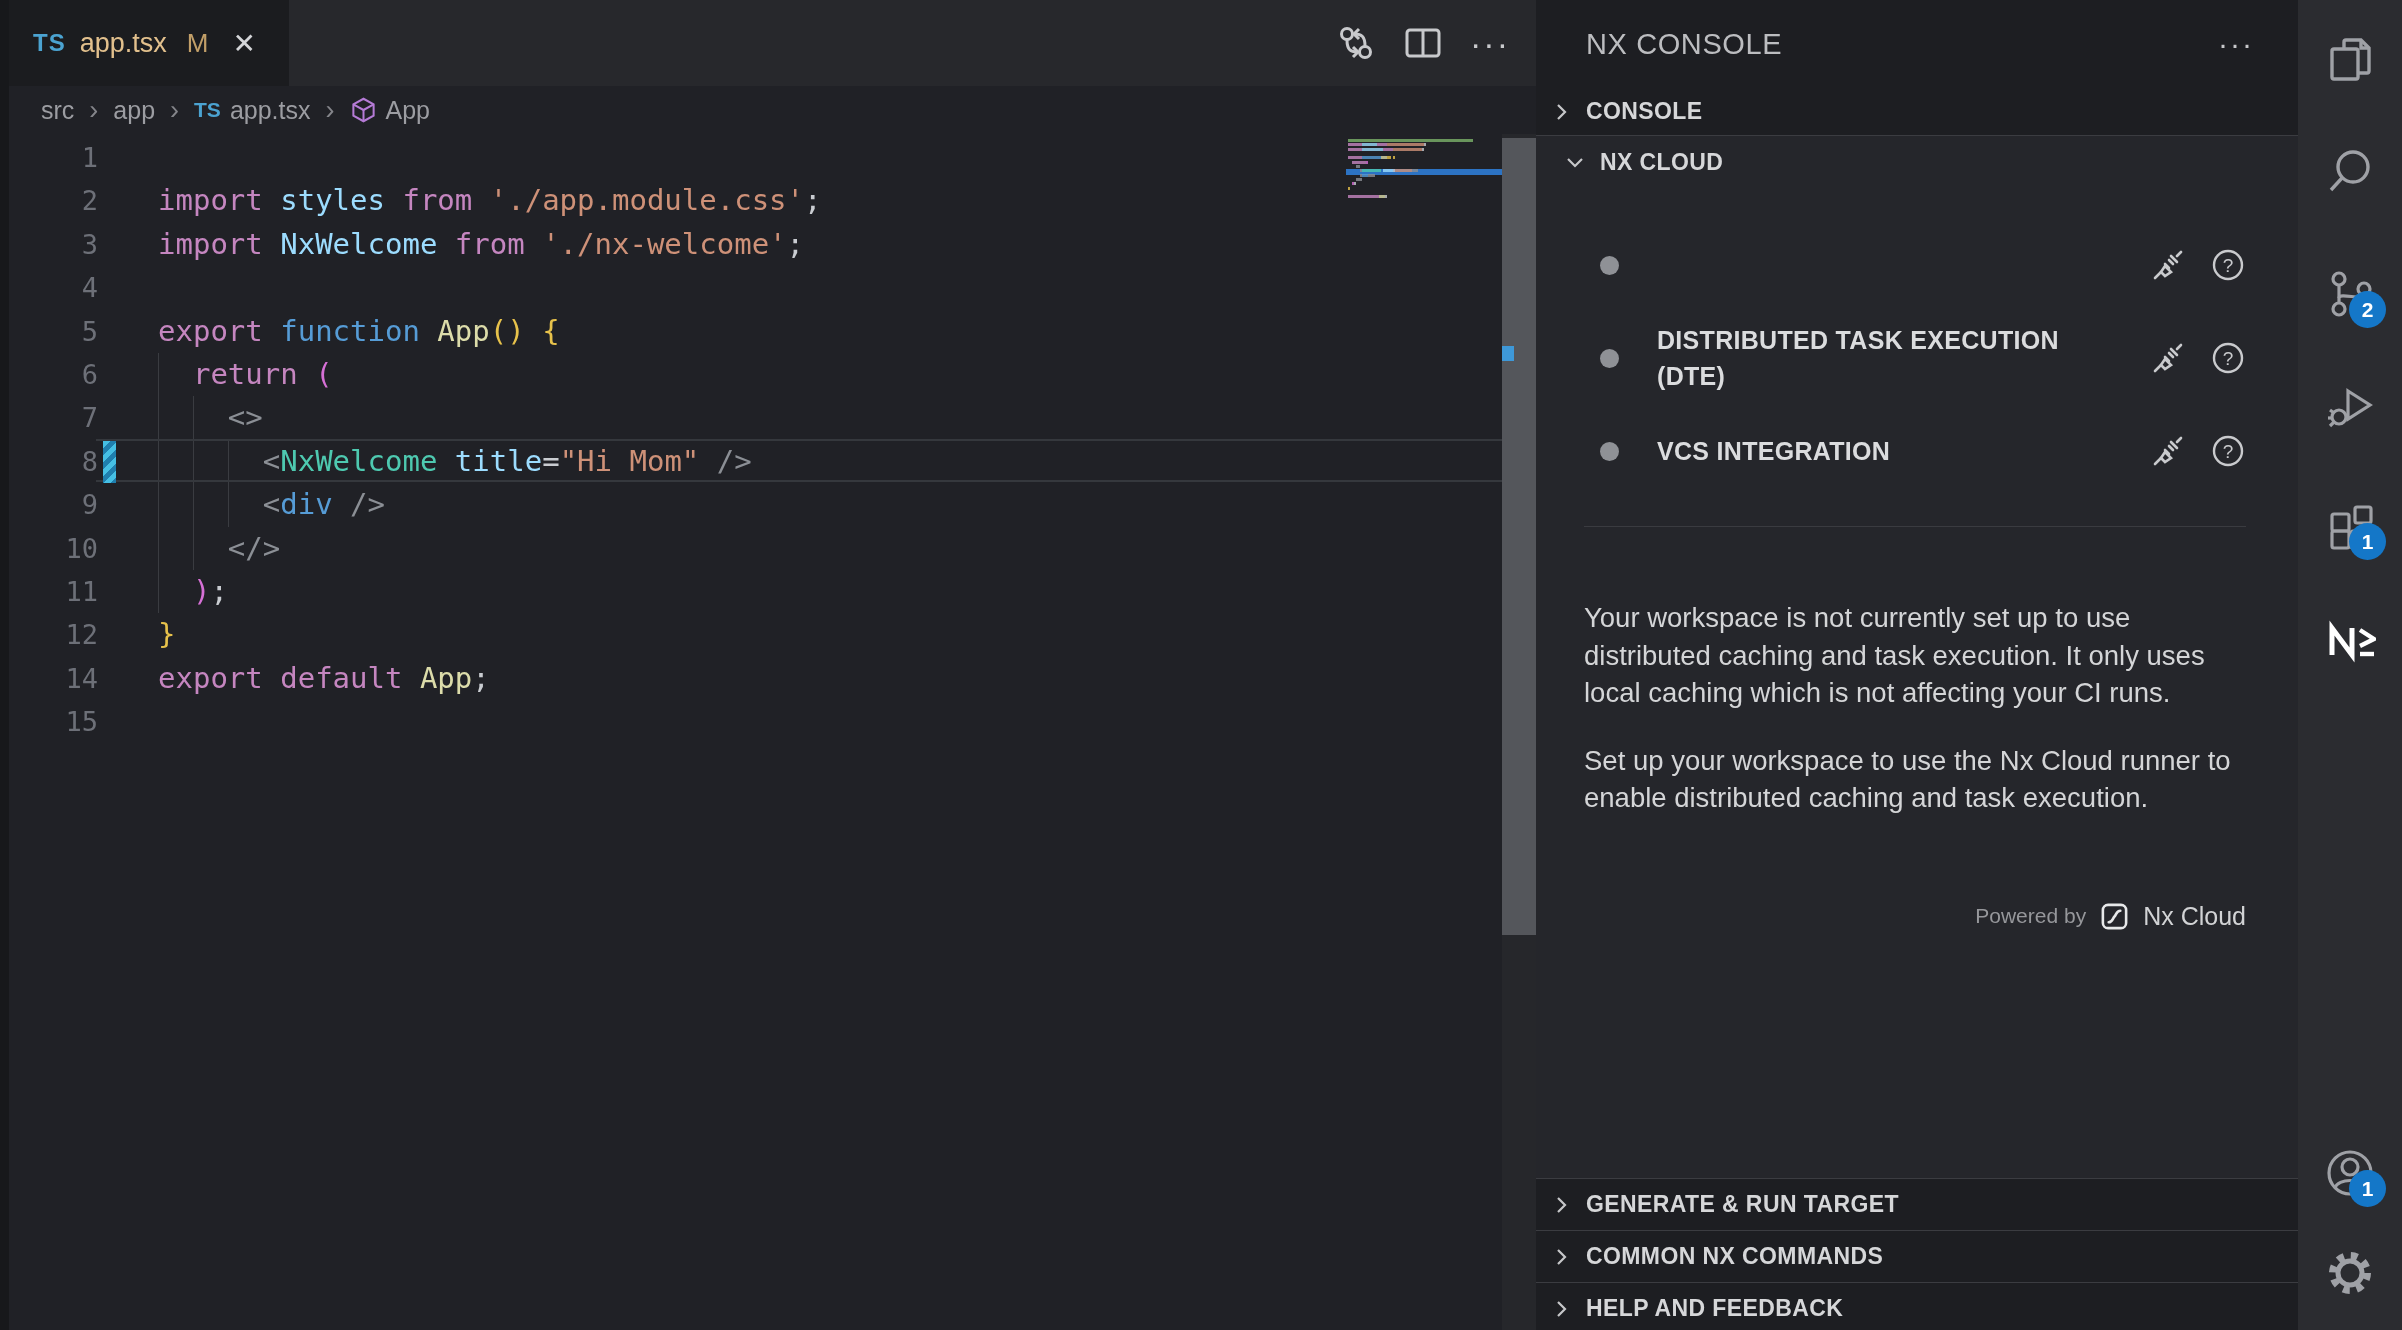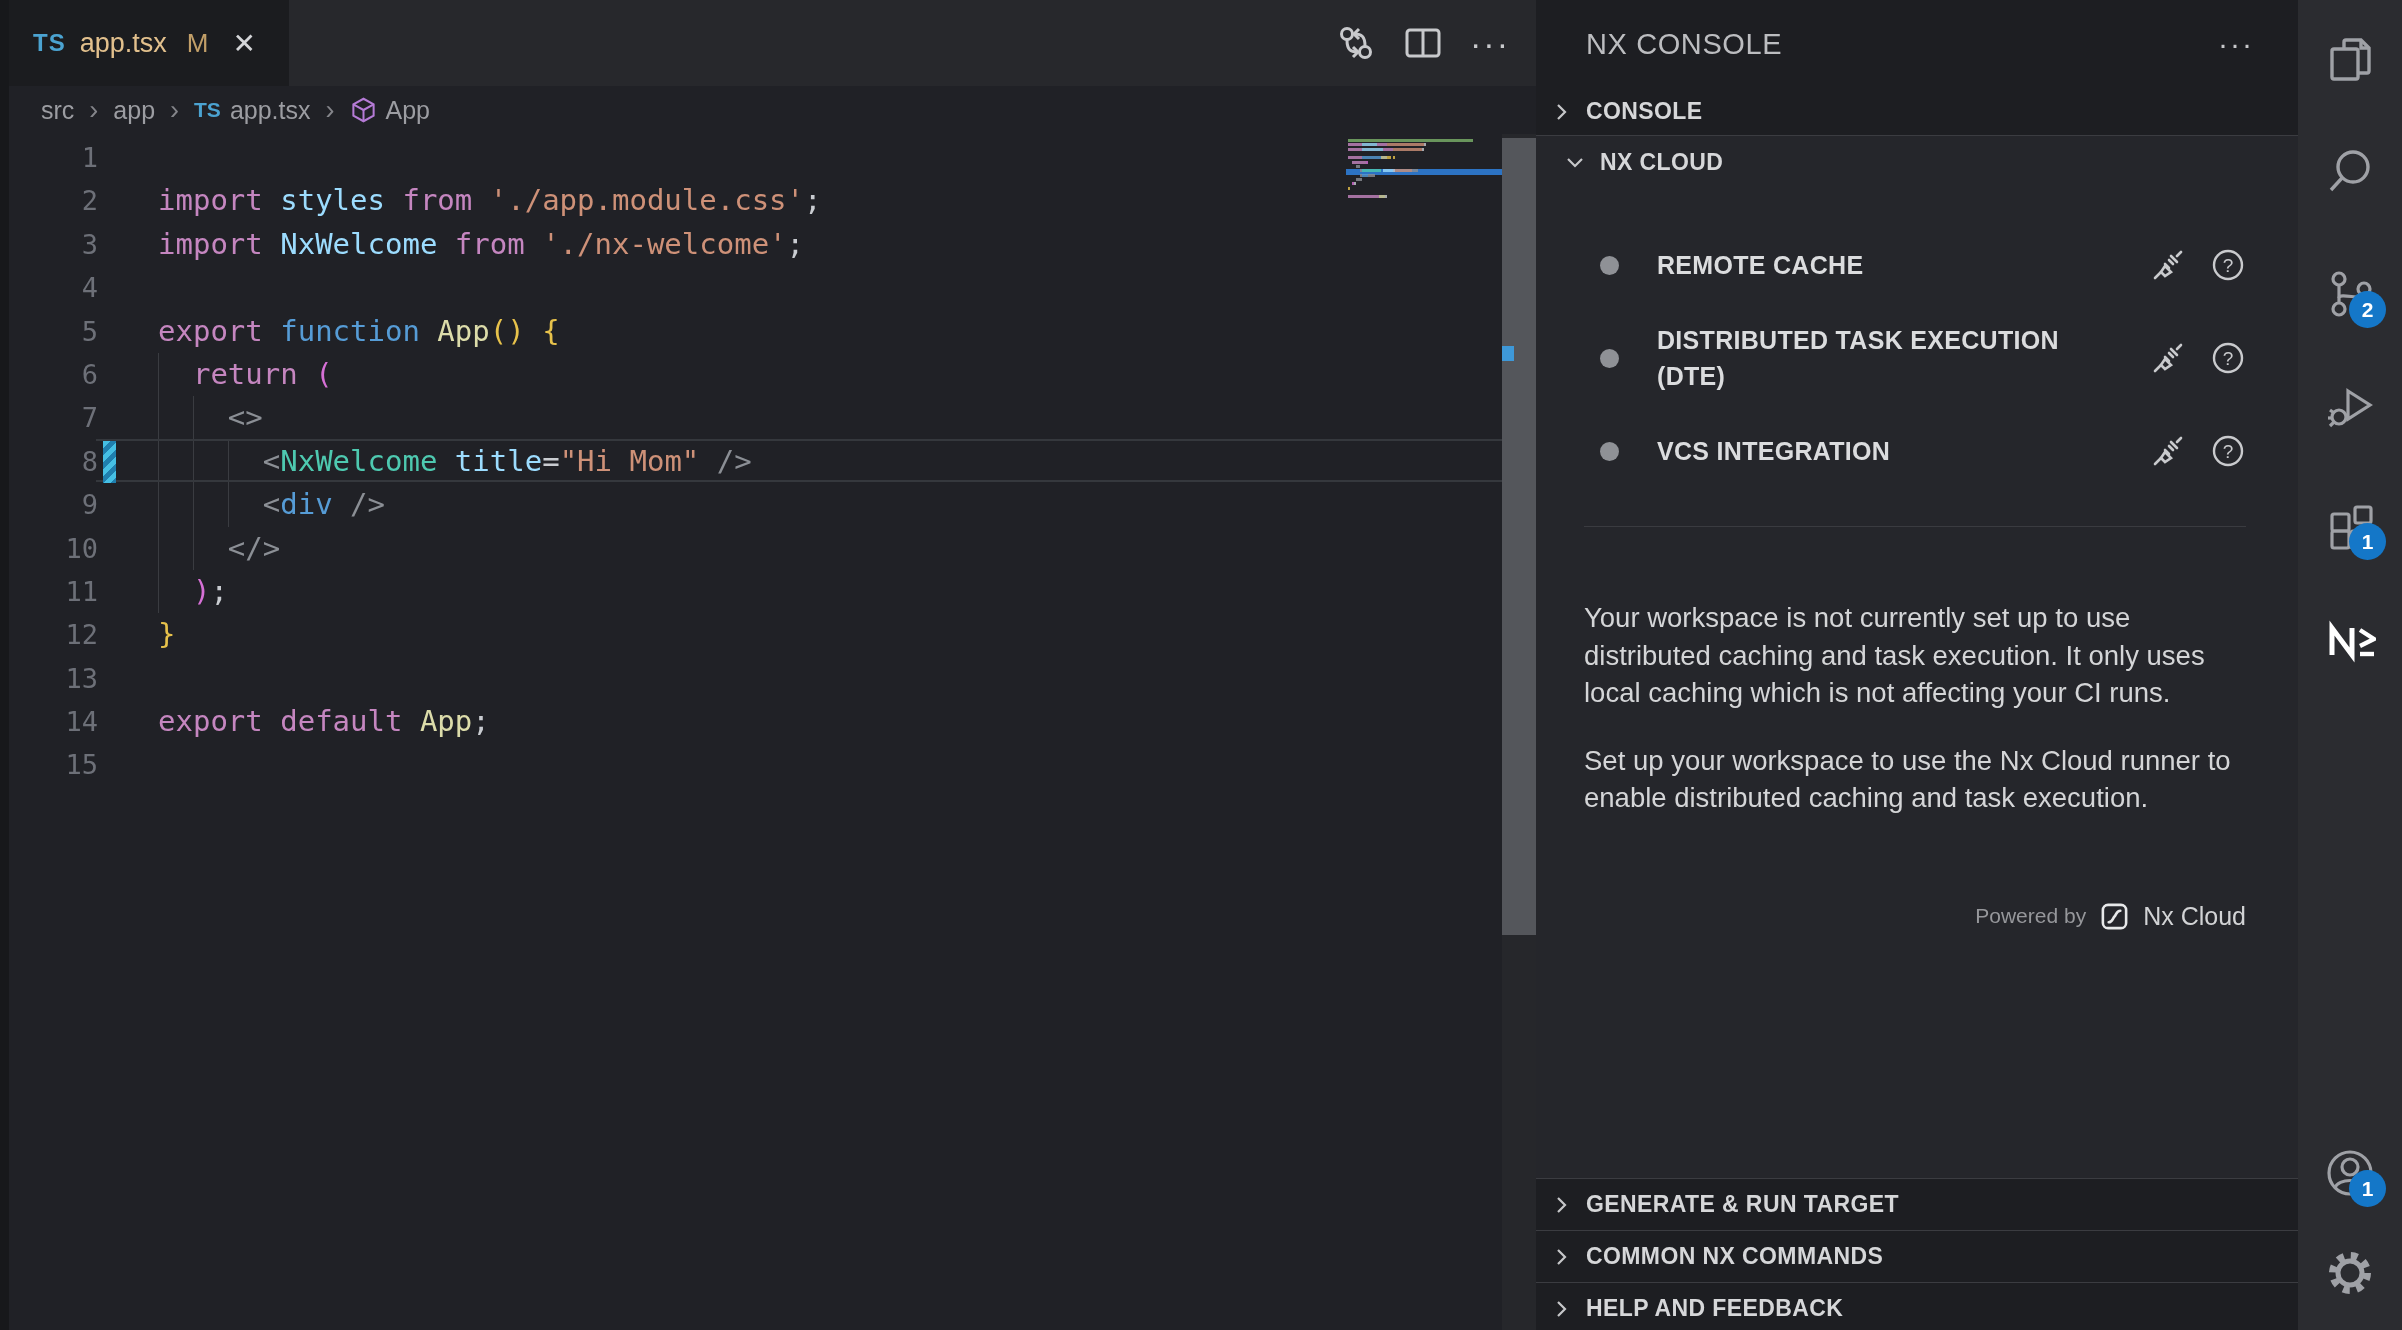--- a/index.html
+++ b/index.html
@@ -172,21 +172,20 @@
           <div class="code-row"><span class="ln">3</span><span class="code-text"><span class="tk c-kw">import </span><span class="tk c-var">NxWelcome </span><span class="tk c-kw">from </span><span class="tk c-str">'./nx-welcome'</span><span class="tk c-pun">;</span></span></div>
           <div class="code-row"><span class="ln">4</span><span class="code-text"></span></div>
           <div class="code-row"><span class="ln">5</span><span class="code-text"><span class="tk c-kw">export </span><span class="tk c-kw2">function </span><span class="tk c-fn">App</span><span class="tk c-b1">()</span><span class="tk c-sp"> </span><span class="tk c-b1">{</span></span></div>
           <div class="code-row"><span class="ln">6</span><span class="code-text"><span class="tk c-sp">  </span><span class="tk c-kw">return </span><span class="tk c-b2">(</span></span></div>
           <div class="code-row"><span class="ln">7</span><span class="code-text"><span class="tk c-sp">    </span><span class="tk c-dim">&lt;&gt;</span></span></div>
           <div class="code-row"><span class="ln">8</span><span class="code-text"><span class="tk c-sp">      </span><span class="tk c-dim">&lt;</span><span class="tk c-type">NxWelcome</span><span class="tk c-sp"> </span><span class="tk c-attr">title</span><span class="tk c-pun">=</span><span class="tk c-str">"Hi Mom"</span><span class="tk c-dim"> /&gt;</span></span></div>
           <div class="code-row"><span class="ln">9</span><span class="code-text"><span class="tk c-sp">      </span><span class="tk c-dim">&lt;</span><span class="tk c-kw2">div</span><span class="tk c-dim"> /&gt;</span></span></div>
           <div class="code-row"><span class="ln">10</span><span class="code-text"><span class="tk c-sp">    </span><span class="tk c-dim">&lt;/&gt;</span></span></div>
           <div class="code-row"><span class="ln">11</span><span class="code-text"><span class="tk c-sp">  </span><span class="tk c-b2">)</span><span class="tk c-pun">;</span></span></div>
           <div class="code-row"><span class="ln">12</span><span class="code-text"><span class="tk c-b1">}</span></span></div>
-          <div class="code-row"><span class="ln">13</span><span class="code-text"></span></div>
           <div class="code-row"><span class="ln">14</span><span class="code-text"><span class="tk c-kw">export </span><span class="tk c-kw">default </span><span class="tk c-fn">App</span><span class="tk c-pun">;</span></span></div>
           <div class="code-row"><span class="ln">15</span><span class="code-text"></span></div>
         </div>
 
       <div class="minimap">
         <div class="mm-hl"></div>
         <div id="minimap-rows">
             <div class="mm-row" style="top: 0px;"><span class="mm c-comment" style="width: 125.05px;"></span></div>
             <div class="mm-row" style="top: 4.33px;"><span class="mm c-kw" style="width: 14.35px;"></span><span class="mm c-var" style="width: 14.35px;"></span><span class="mm c-kw" style="width: 10.25px;"></span><span class="mm c-str" style="width: 36.9px;"></span><span class="mm c-pun" style="width: 2.05px;"></span></div>
             <div class="mm-row" style="top: 8.66px;"><span class="mm c-kw" style="width: 14.35px;"></span><span class="mm c-var" style="width: 20.5px;"></span><span class="mm c-kw" style="width: 10.25px;"></span><span class="mm c-str" style="width: 28.7px;"></span><span class="mm c-pun" style="width: 2.05px;"></span></div>
@@ -234,21 +233,20 @@
           <svg width="22" height="22" viewBox="0 0 22 22" fill="none" stroke="#c6c7ca" stroke-width="2.2">
               <polyline points="4,8 11,15 18,8"></polyline>
             </svg>
         </span>
         <span class="sec-label">NX CLOUD</span>
       </div>
 
       <div class="nx-items">
         <div class="nx-item h74">
           <span class="bullet"></span>
-          <span class="nx-item-label">REMOTE CACHE</span>
           <span class="nx-item-icons">
             <span>
               <svg width="36" height="36" viewBox="0 0 36 36" fill="none" stroke="#c9cacd" stroke-width="2.6" stroke-linecap="round">
                 <line x1="5" y1="31" x2="11" y2="25"></line>
                   <path d="M11 25 l4 -6 6 6 -6 4 z"></path>
                 <path d="M19 13 l4 4"></path>
                   <path d="M15 17 l4 4"></path>
                   <path d="M21 9 l6 6"></path>
                   <line x1="27" y1="9" x2="31" y2="5"></line>
               </svg>

